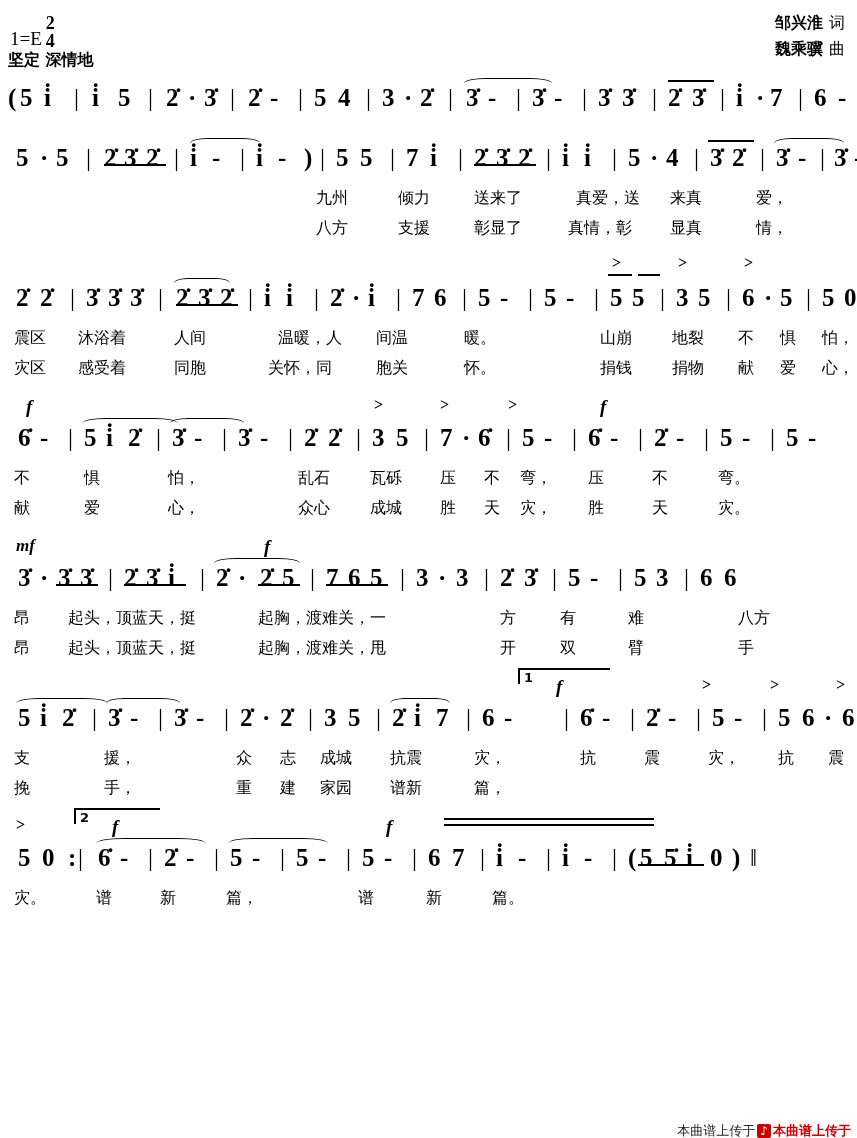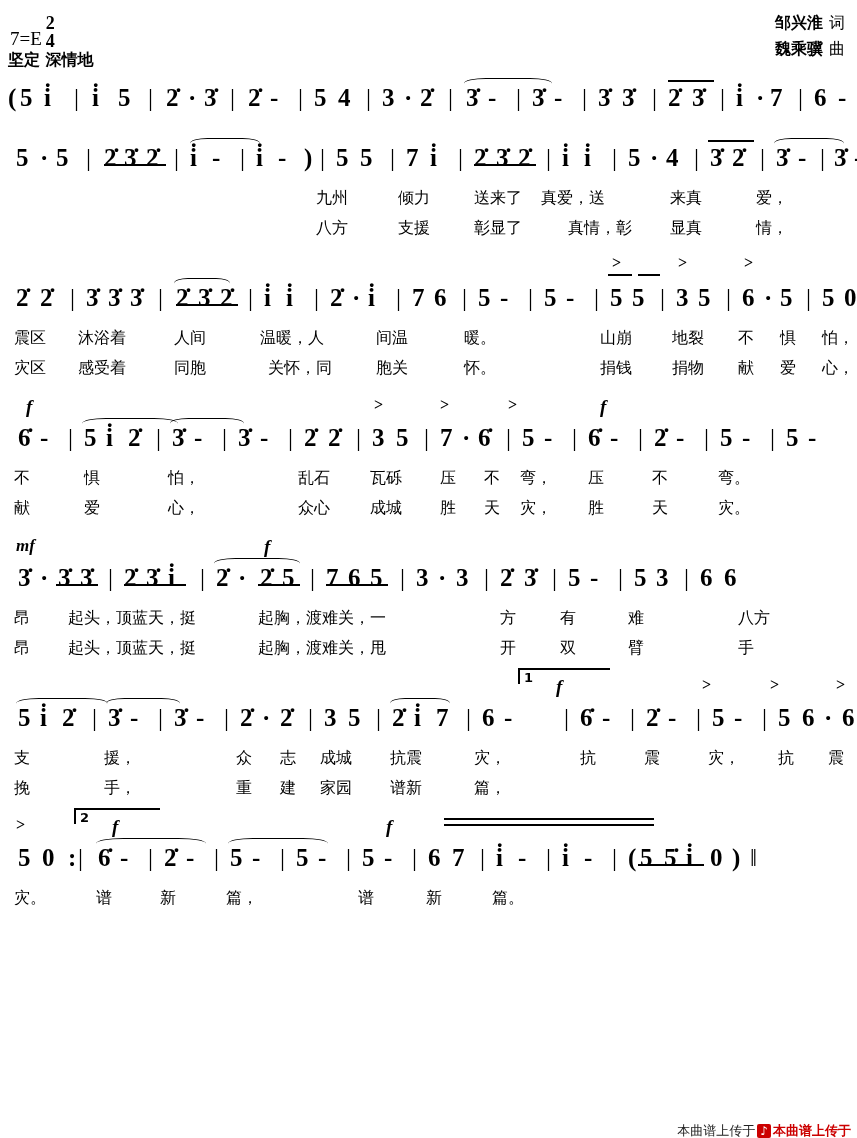--- a/index.html
+++ b/index.html
@@ -126,21 +126,21 @@
   }
 </style>
 </head>
 <body>
 
 <div class="page">
 
 
   <div class="hdr">
     <div class="keysig">
-      <span>7=E</span><span class="frac"><span class="num">2</span><span class="den">4</span></span>
+      <span>1=E</span><span class="frac"><span class="num">2</span><span class="den">4</span></span>
     </div>
     <div class="tempo">坚定 深情地</div>
     <div class="credits">
       <div><span>邹兴淮</span><span class="role">词</span></div>
       <div><span>魏乘骥</span><span class="role">曲</span></div>
     </div>
   </div>
 
   <div class="system">
     <div class="staffline">
@@ -233,21 +233,21 @@
       <span class="tie" style="left:182px;top:-4px;width:70px;"></span>
       <span class="beam" style="left:96px;top:22px;width:62px;"></span>
       <span class="beam" style="left:466px;top:22px;width:62px;"></span>
       <span class="beam" style="left:700px;top:-2px;width:46px;"></span>
       <span class="tie" style="left:766px;top:-4px;width:70px;"></span>
     </div>
     <div class="lyricline">
       <span class="w" style="left:308px;">九州</span>
       <span class="w" style="left:390px;">倾力</span>
       <span class="w" style="left:466px;">送来了</span>
-      <span class="w" style="left:533px;">真爱，送</span>
+      <span class="w" style="left:568px;">真爱，送</span>
       <span class="w" style="left:662px;">来真</span>
       <span class="w" style="left:748px;">爱，</span>
     </div>
     <div class="lyricline">
       <span class="w" style="left:308px;">八方</span>
       <span class="w" style="left:390px;">支援</span>
       <span class="w" style="left:466px;">彰显了</span>
       <span class="w" style="left:560px;">真情，彰</span>
       <span class="w" style="left:662px;">显真</span>
       <span class="w" style="left:748px;">情，</span>
@@ -300,21 +300,21 @@
       <span class="beam" style="left:600px;top:-8px;width:24px;"></span>
       <span class="beam" style="left:630px;top:-8px;width:22px;"></span>
       <span class="accent" style="position:absolute;left:604px;top:-28px;">&gt;</span>
       <span class="accent" style="position:absolute;left:670px;top:-28px;">&gt;</span>
       <span class="accent" style="position:absolute;left:736px;top:-28px;">&gt;</span>
     </div>
     <div class="lyricline">
       <span class="w" style="left:6px;">震区</span>
       <span class="w" style="left:70px;">沐浴着</span>
       <span class="w" style="left:166px;">人间</span>
-      <span class="w" style="left:252px;">温暖，人</span>
+      <span class="w" style="left:270px;">温暖，人</span>
       <span class="w" style="left:368px;">间温</span>
       <span class="w" style="left:456px;">暖。</span>
       <span class="w" style="left:592px;">山崩</span>
       <span class="w" style="left:664px;">地裂</span>
       <span class="w" style="left:730px;">不</span>
       <span class="w" style="left:772px;">惧</span>
       <span class="w" style="left:814px;">怕，</span>
     </div>
     <div class="lyricline">
       <span class="w" style="left:6px;">灾区</span>

